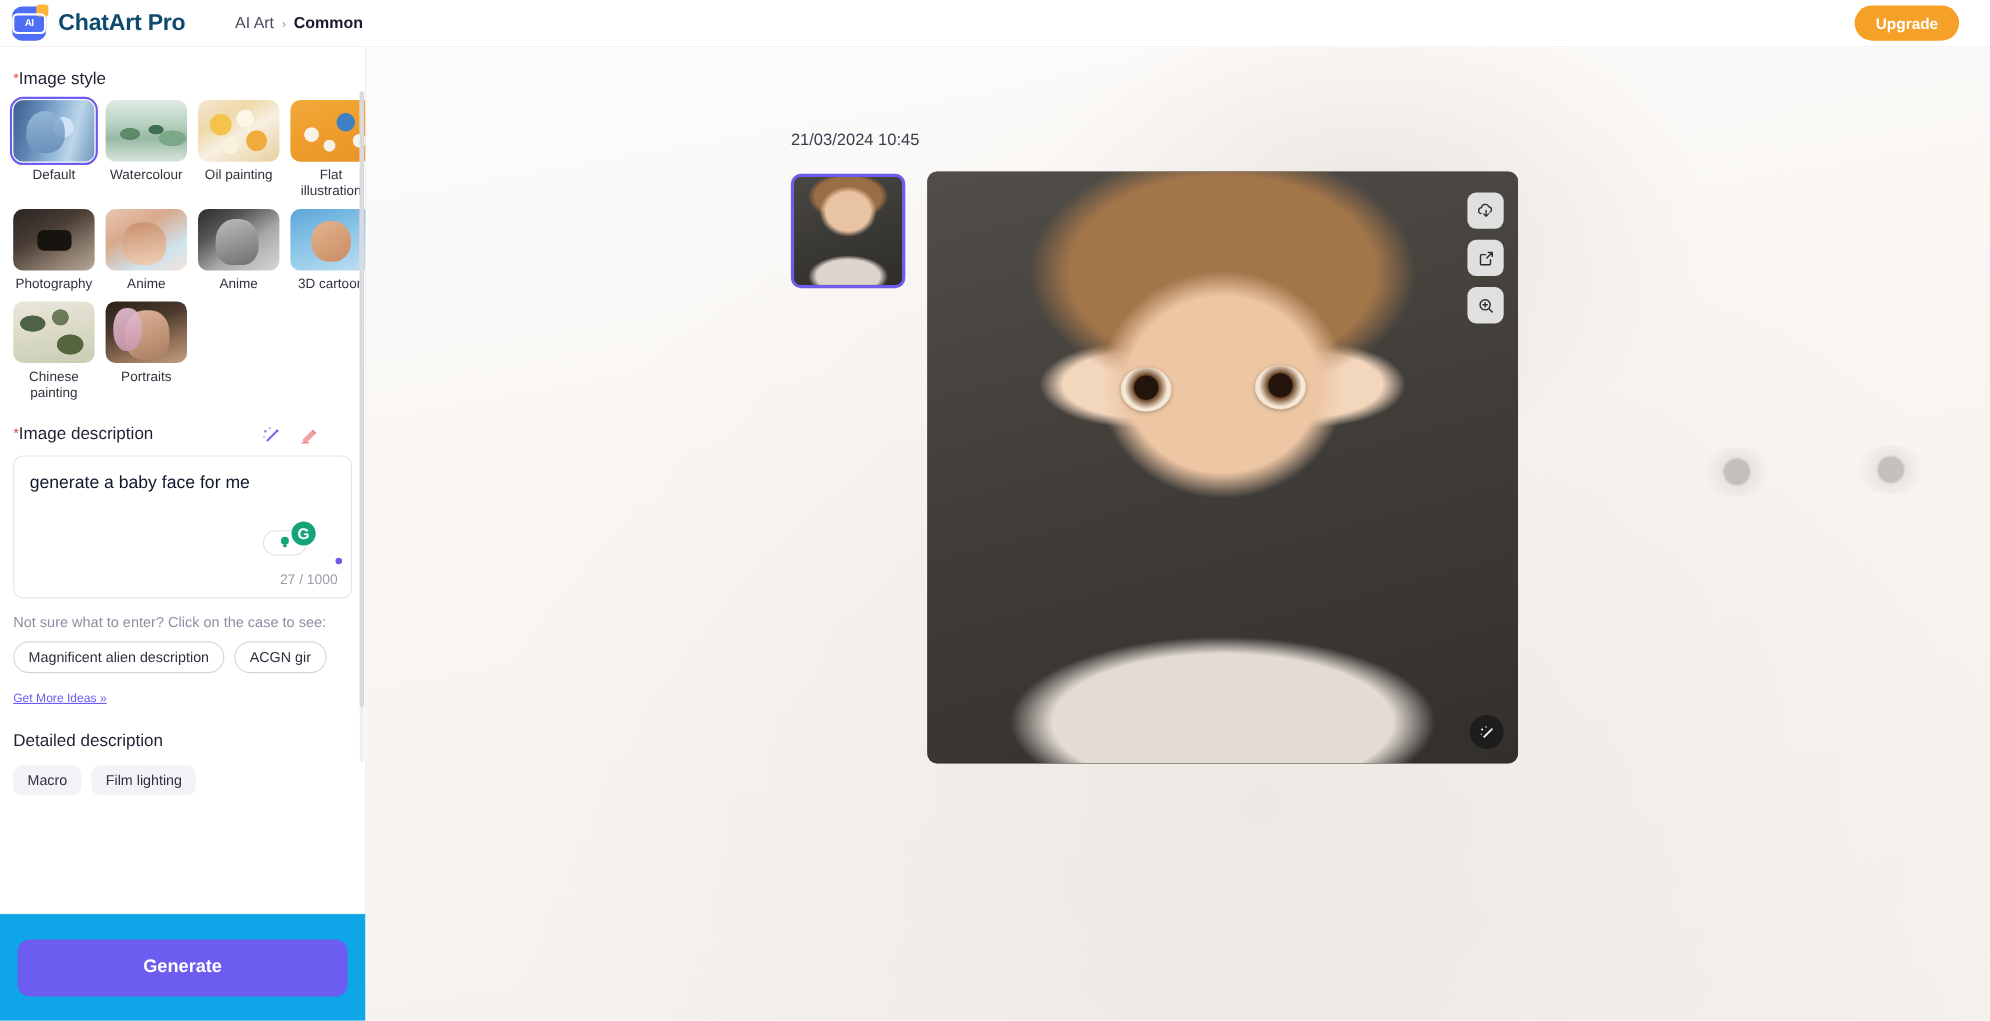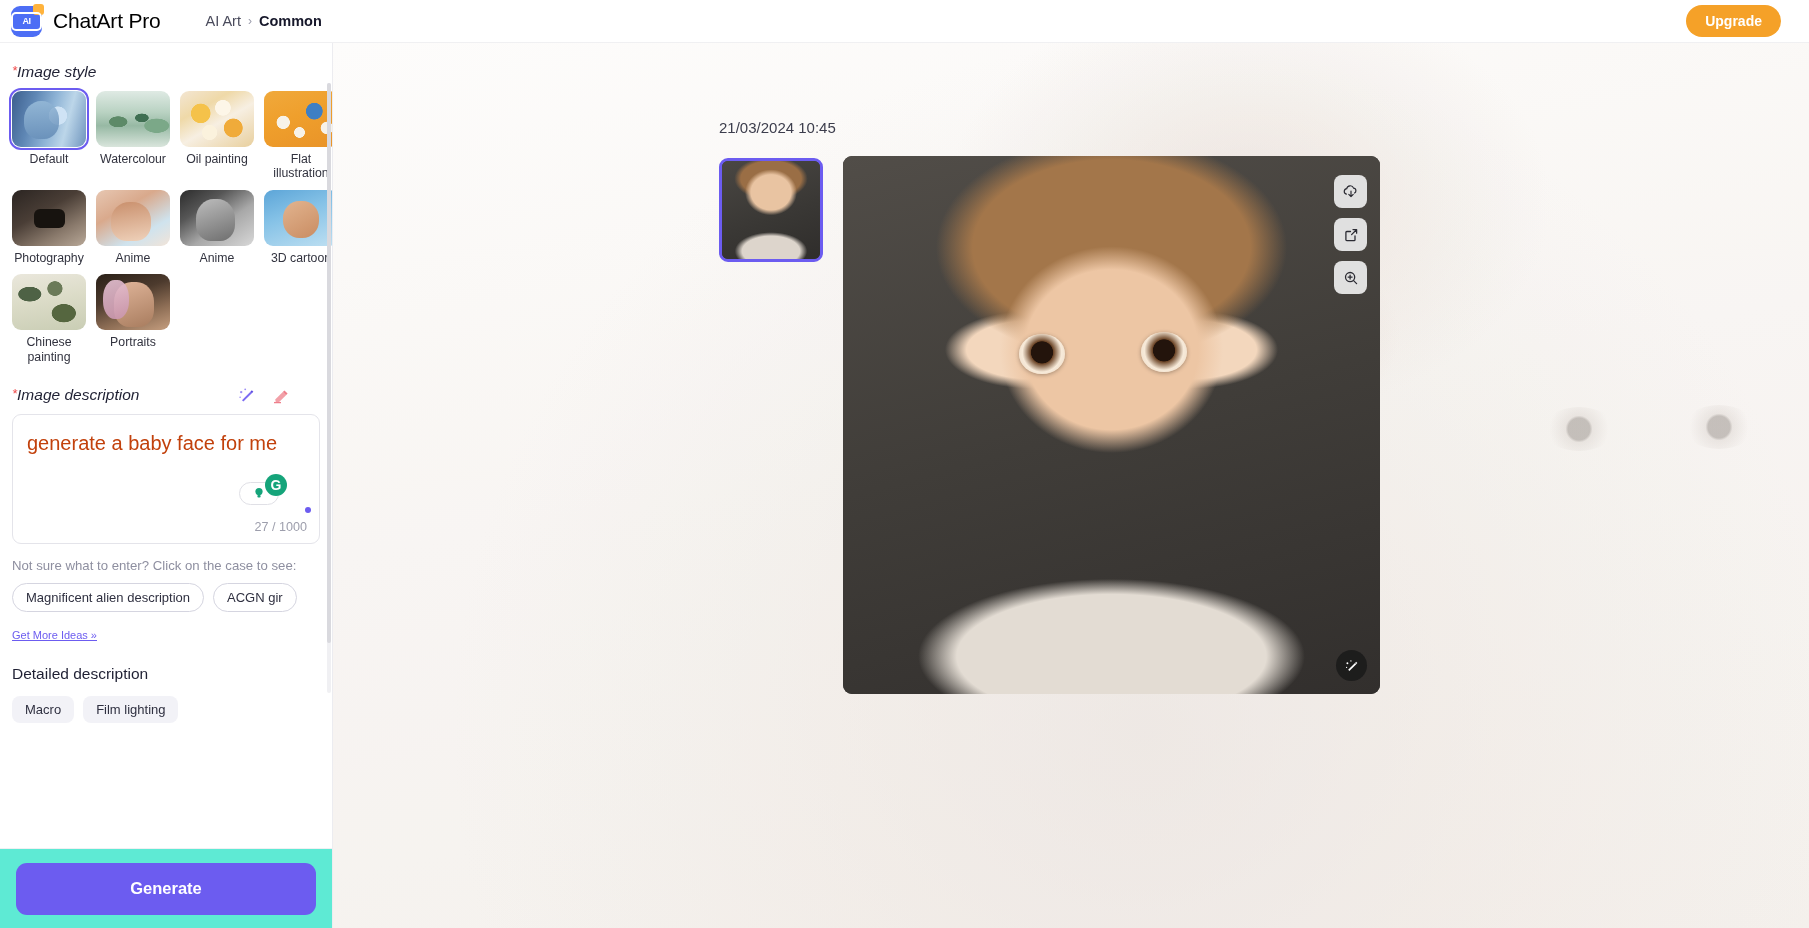--- a/index.html
+++ b/index.html
@@ -28,22 +28,22 @@
     width: 11px; height: 11px; border-radius: 3px;
     background: #ffb33c;
   }
   .logo-inner {
     width: 34px; height: 19px; border: 2.4px solid #fff;
     border-radius: 5px; position: relative; z-index: 2;
     display: flex; align-items: center; justify-content: center;
     font-size: 9px; font-weight: bold; color: #fff; letter-spacing: -0.5px;
   }
   .logo-text {
-    margin-left: 11px; font-size: 21px; font-weight: normal;
-    color: #000000; letter-spacing: -0.2px;
+    margin-left: 11px; font-size: 21px; font-weight: bold;
+    color: #0c4a6e; letter-spacing: -0.2px;
   }
   .breadcrumb {
     margin-left: 45px; display: flex; align-items: center; gap: 7px;
     font-size: 14.5px;
   }
   .bc-root { color: #4a4b5c; }
   .bc-sep { color: #9a9bab; font-size: 12px; }
   .bc-current { color: #17182b; font-weight: bold; }
   .upgrade-btn {
     position: absolute; right: 28px; top: 5px;
@@ -86,21 +86,21 @@
     padding: 4px 9px 4px 8px; cursor: pointer;
   }
   .gem {
     width: 16px; height: 13px; position: relative;
   }
   .gem svg { display: block; }
   .credits-num { font-size: 14px; color: #2b2c3d; }
   .credits-plus { font-size: 14px; color: #5a5b6b; line-height: 1; }
 
   .section-label {
-    font-size: 15.5px; color: #1f2033; margin: 20px 0 10px 2px; font-style: italic;
+    font-size: 15.5px; color: #1f2033; margin: 20px 0 10px 2px;
   }
   .req::before { content: "*"; color: #ef4a4a; font-size: 13px; vertical-align: top; }
 
   .style-grid {
     display: grid; grid-template-columns: repeat(4, 74px);
     gap: 9px 10px; margin-left: 2px;
   }
   .style-cell { width: 74px; cursor: pointer; }
   .style-thumb {
     width: 74px; height: 56px; border-radius: 9px;
@@ -174,21 +174,21 @@
   }
   .desc-icons { display: flex; align-items: center; gap: 15px; margin-right: 30px; }
   .icon-btn { cursor: pointer; display: flex; }
 
   .textarea-box {
     position: relative; border: 1px solid #e4e4ea; border-radius: 9px;
     height: 130px; margin: 0 2px; background: #fff;
   }
   .textarea-box textarea {
     width: 100%; height: 88px; border: none; outline: none; resize: none;
-    padding: 14px 14px 0 14px; font-size: 20px; color: #c2410c;
+    padding: 14px 14px 0 14px; font-size: 16px; color: #0f172a;
     font-family: "Liberation Sans", sans-serif; background: transparent;
     line-height: 1.4;
   }
   .grammarly {
     position: absolute; right: 40px; bottom: 38px;
     width: 40px; height: 23px; border-radius: 12px;
     border: 1px solid #e0e0e6; background: #fff;
     display: flex; align-items: center; justify-content: center;
   }
   .gram-g {
@@ -230,23 +230,23 @@
   }
   .sb-track {
     position: absolute; right: 1px; top: 40px; width: 4px; height: 610px;
     background: #f0f0f3; border-radius: 2px;
   }
   .sb-thumb {
     position: absolute; right: 1px; top: 40px; width: 4px; height: 560px;
     background: #d9d9de; border-radius: 2px; cursor: pointer;
   }
   .generate-zone {
-    height: 80px; border-top: 1px solid #f0f0f2;
-    display: flex; align-items: center; justify-content: center;
-    background: #5eead4;
+    height: 98px; border-top: 1px solid #f0f0f2;
+    display: flex; align-items: center; justify-content: center;
+    background: #0ea5e9;
   }
   .generate-btn {
     width: 300px; height: 52px; border-radius: 11px; border: none;
     background: #6c5cf0; color: #fff; font-size: 16.5px; font-weight: bold;
     font-family: "Liberation Sans", sans-serif; cursor: pointer;
   }
 
   
   .main {
     flex: 1; position: relative; overflow: hidden; background: #fff;

